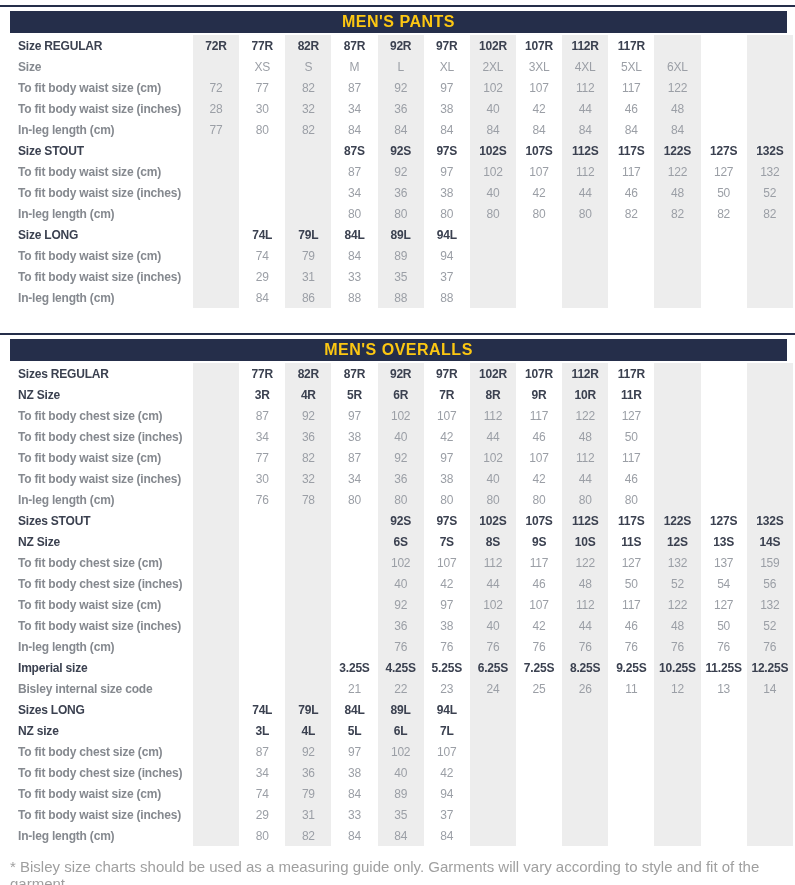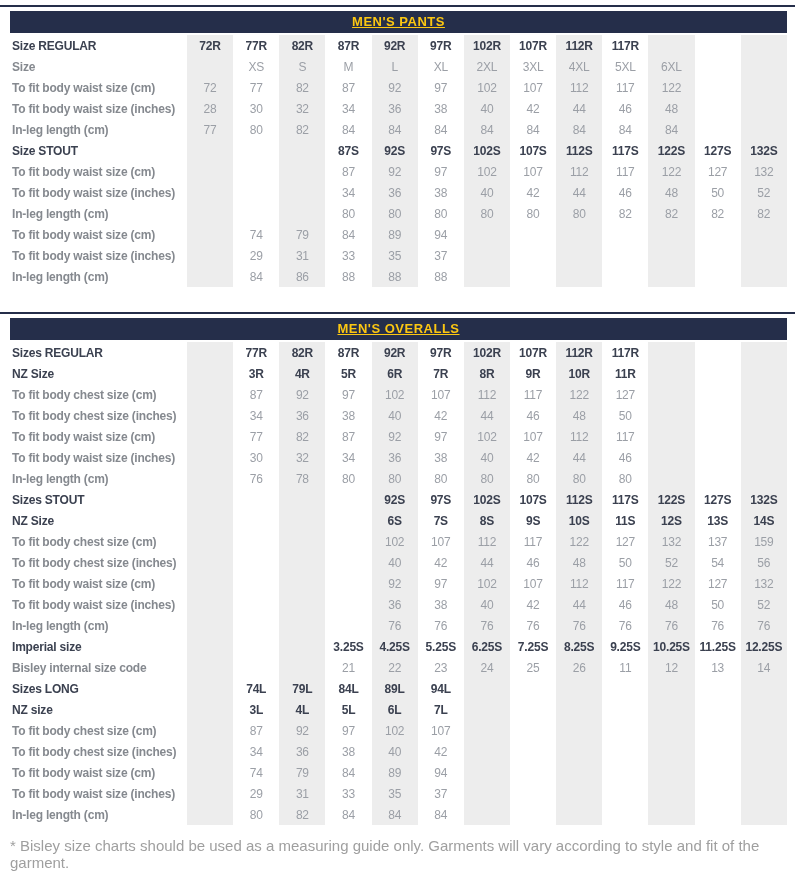--- a/index.html
+++ b/index.html
@@ -18,25 +18,25 @@
     padding-top:5px;box-sizing:border-box;
   }
   .block{width:795px;}
   .block.second{margin-top:25px;}
   .rule{height:2px;background:var(--navy);width:795px;}
   .titlebar{
     margin:4px 8px 2px 10px;width:777px;height:22px;
     background:var(--navy);text-align:center;box-sizing:border-box;
   }
   .title{
-    color:var(--yellow);font-weight:bold;font-size:13px;
-    line-height:22px;letter-spacing:.5px;text-decoration:underline;
+    color:var(--yellow);font-weight:bold;font-size:16px;
+    line-height:22px;letter-spacing:.5px;
   }
   .size-table{
-    margin-left:10px;width:777px;
+    margin-left:16px;width:777px;
     border-collapse:collapse;table-layout:fixed;
   }
   .c-label{width:177px;}
   .size-table td{
     height:21px;padding:0;font-size:12px;letter-spacing:-0.2px;
     white-space:nowrap;overflow:hidden;vertical-align:middle;
   }
   .size-table td:nth-child(even){background:var(--stripe);}
   td.lbl{text-align:left;padding-left:2px;color:var(--labelc);font-weight:bold;}
   td.val{text-align:center;color:var(--valc);}
@@ -209,20 +209,36 @@
           <td class="val">80</td>
           <td class="val">80</td>
           <td class="val">80</td>
           <td class="val">80</td>
           <td class="val">80</td>
           <td class="val">82</td>
           <td class="val">82</td>
           <td class="val">82</td>
           <td class="val">82</td>
         </tr>
+        <tr class="hdr">
+          <td class="lbl">Size LONG</td>
+          <td class="val"></td>
+          <td class="val">74L</td>
+          <td class="val">79L</td>
+          <td class="val">84L</td>
+          <td class="val">89L</td>
+          <td class="val">94L</td>
+          <td class="val"></td>
+          <td class="val"></td>
+          <td class="val"></td>
+          <td class="val"></td>
+          <td class="val"></td>
+          <td class="val"></td>
+          <td class="val"></td>
+        </tr>
         <tr>
           <td class="lbl">To fit body waist size (cm)</td>
           <td class="val"></td>
           <td class="val">74</td>
           <td class="val">79</td>
           <td class="val">84</td>
           <td class="val">89</td>
           <td class="val">94</td>
           <td class="val"></td>
           <td class="val"></td>

